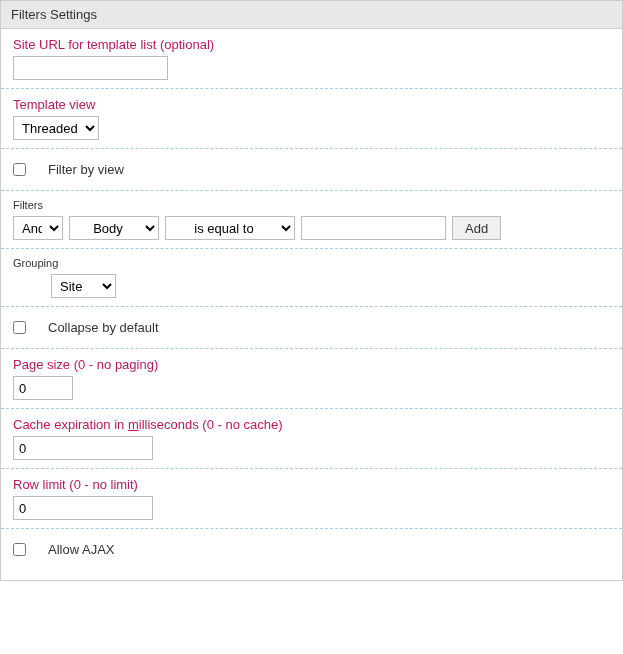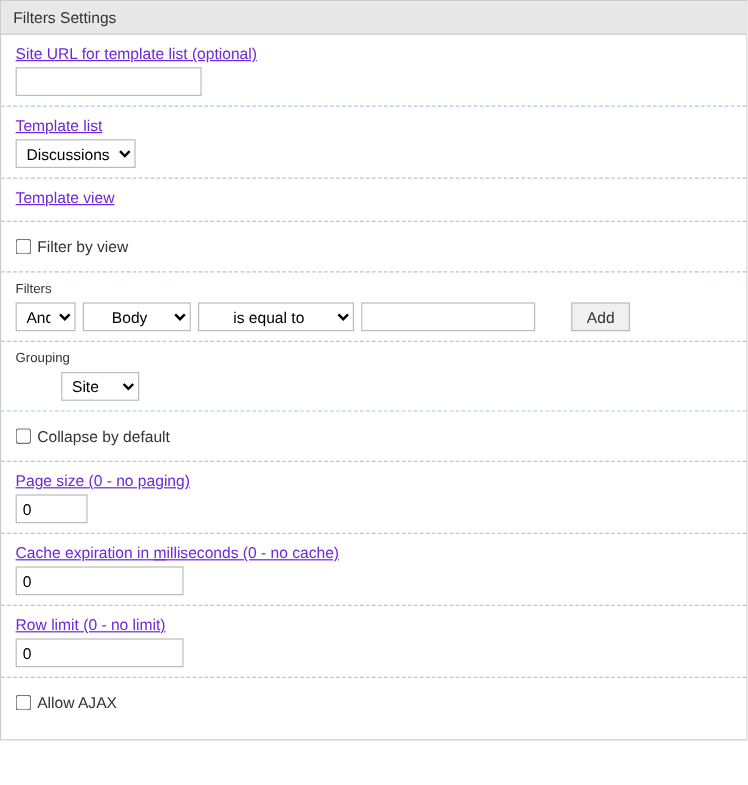--- a/index.html
+++ b/index.html
@@ -29,43 +29,42 @@
     .section {
       padding: 8px 12px;
       border-bottom: 1px dashed #aac8e0;
     }
     .section:last-child {
       border-bottom: none;
     }
     .section label {
       display: block;
       margin-bottom: 4px;
-      color: #6d28d9;
-      font-size: 13px;
-      text-decoration: underline;
+      color: #be185d;
+      font-size: 13px;
     }
     input[type="text"] {
       border: 1px solid #bbb;
       padding: 3px 5px;
       font-size: 13px;
       height: 24px;
       outline: none;
     }
     select {
       border: 1px solid #bbb;
       padding: 2px 4px;
       font-size: 13px;
       height: 24px;
       background: #fff;
       cursor: pointer;
     }
     .checkbox-row {
       display: flex;
       align-items: center;
-      gap: 5px;
+      gap: 22px;
       padding: 5px 0;
     }
     .checkbox-row input[type="checkbox"] {
       margin: 0;
     }
     .filters-row {
       display: flex;
       align-items: center;
       gap: 6px;
       flex-wrap: wrap;
@@ -78,21 +77,20 @@
       width: 150px;
     }
     .add-btn {
       padding: 3px 12px;
       border: 1px solid #bbb;
       background: #f0f0f0;
       cursor: pointer;
       font-size: 13px;
       height: 24px;
       color: #333;
-      margin-left: 24px;
     }
     .grouping-row {
       display: flex;
       align-items: center;
       gap: 6px;
       padding-left: 38px;
     }
     .small-input {
       width: 60px;
     }
@@ -119,32 +117,28 @@
 <div class="panel">
   <div class="panel-header">
     <span>Filters Settings</span>
   </div>
 
   <div class="section">
     <label class="blue-label">Site URL for template list (optional)</label>
     <input type="text" class="url-input" style="">
   </div>
 
-  <div class="section">
-    <label class="blue-label">Template list</label>
+
+  <div class="section">
+    <label class="blue-label">Template view</label>
     <select>
-      <option>Discussions</option>
-      <option>Blogs</option>
-      <option>Forums</option>
-      <option>News</option>
+      <option>Threaded</option>
+      <option>Flat</option>
+      <option>Nested</option>
     </select>
-  </div>
-
-  <div class="section">
-    <label class="blue-label">Template view</label>
   </div>
 
   <div class="section">
     <div class="checkbox-row">
       <input type="checkbox" style="">
       <span>Filter by view</span>
     </div>
   </div>
 
   <div class="section">

